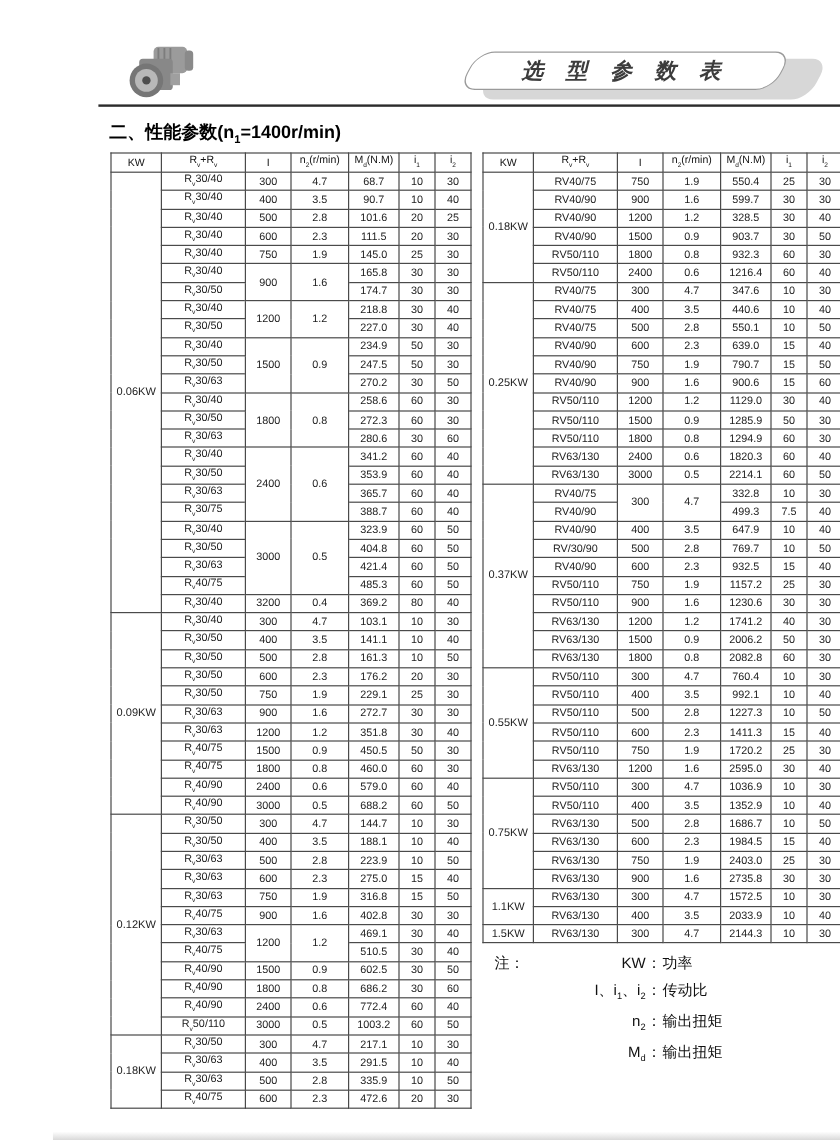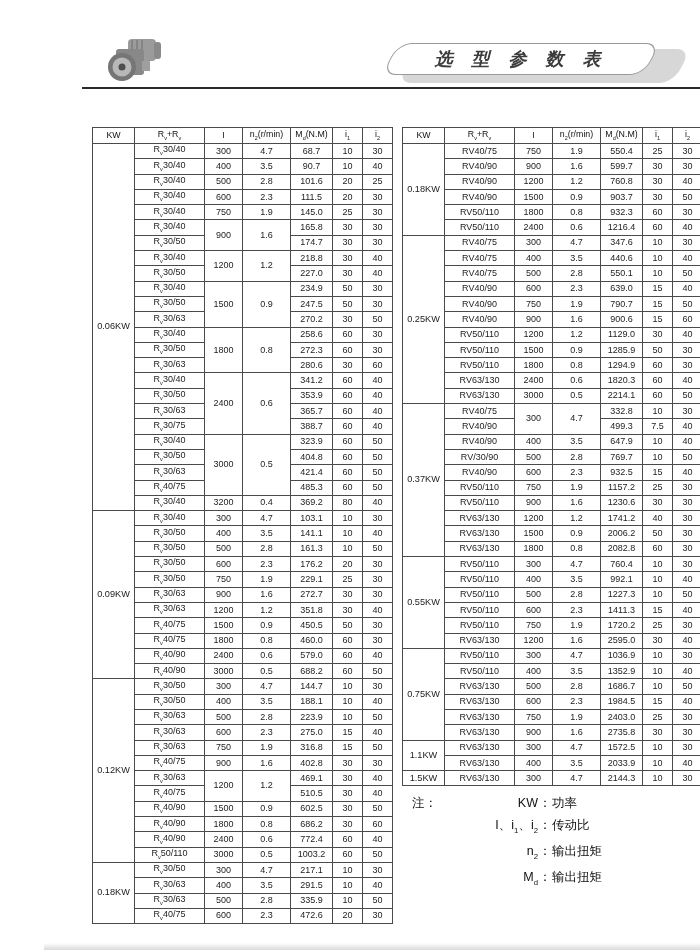--- a/index.html
+++ b/index.html
@@ -65,20 +65,21 @@
   </div>
 
   <div class="banner">
     <div class="banner-shadow"></div>
     <div class="banner-face"></div>
     <div class="banner-text">选 型 参 数 表</div>
   </div>
 
   <div class="rule"></div>
 
+  <div class="sec-title">二、性能参数(n<sub>1</sub>=1400r/min)</div>
 
   <div id="tbl0" class="tbl-host">
       <table class="ptable">
         <colgroup>
           <col style="width: 42px;">
           <col style="width: 70px;">
           <col style="width: 38px;">
           <col style="width: 48px;">
           <col style="width: 42px;">
           <col style="width: 30px;">
@@ -522,21 +523,21 @@
             <td rowspan="1">900</td>
             <td rowspan="1">1.6</td>
             <td>599.7</td>
             <td>30</td>
             <td>30</td>
           </tr>
           <tr>
             <td>RV40/90</td>
             <td rowspan="1">1200</td>
             <td rowspan="1">1.2</td>
-            <td>760.8</td>
+            <td>328.5</td>
             <td>30</td>
             <td>40</td>
           </tr>
           <tr>
             <td>RV40/90</td>
             <td rowspan="1">1500</td>
             <td rowspan="1">0.9</td>
             <td>903.7</td>
             <td>30</td>
             <td>50</td>

